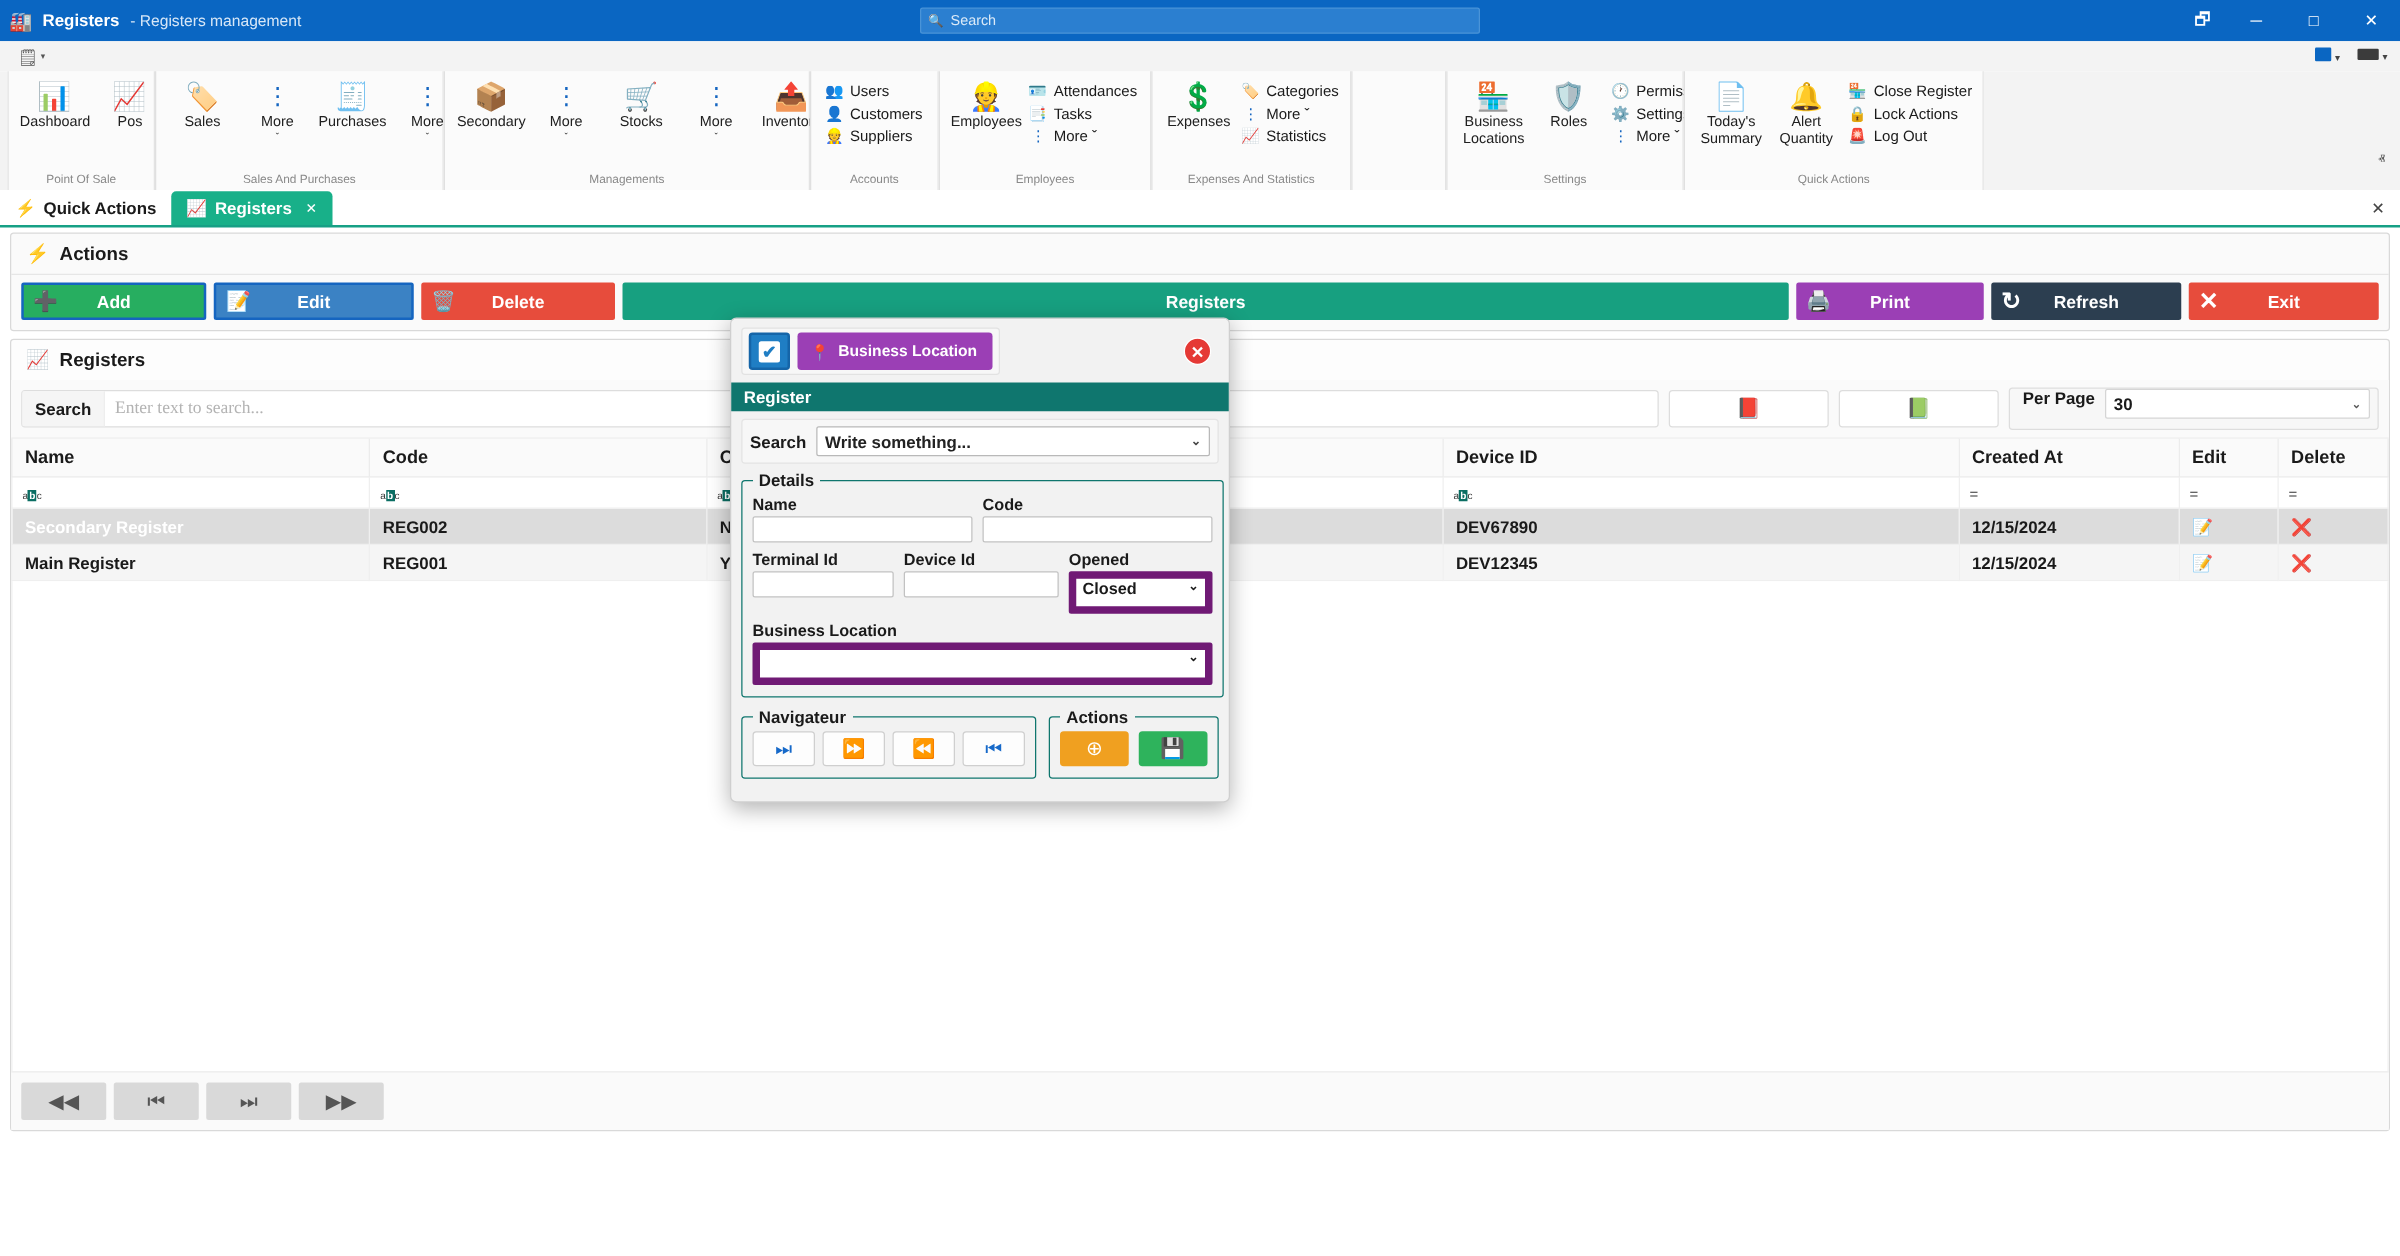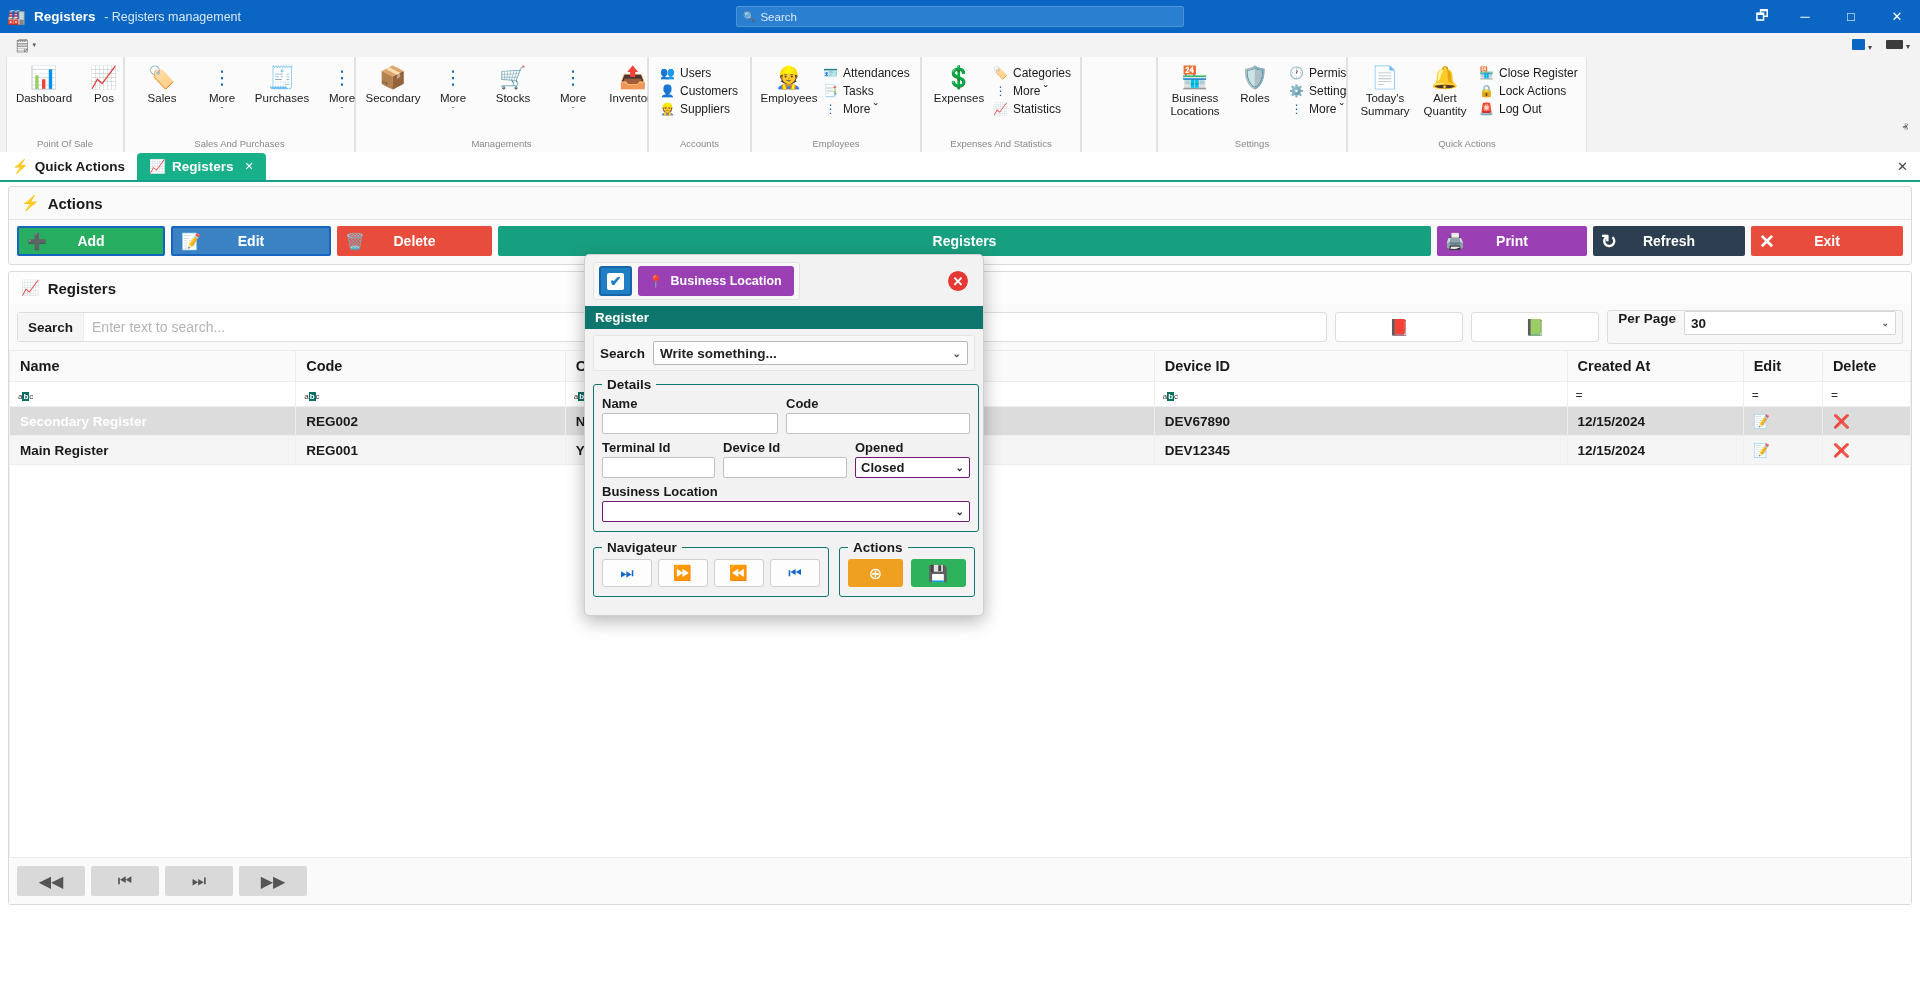--- a/index.html
+++ b/index.html
@@ -80,21 +80,21 @@
   .abtn.reg   { background:#17a080; flex:1; }
   .abtn.print { background:#9b3fb5; width:150px; }
   .abtn.refr  { background:#2c3e50; width:152px; }
   .abtn.exit  { background:#e74c3c; width:152px; }
 
   
   .gridpanel { border:1px solid #d9d9d9; background:#fdfdfd; border-radius:3px; }
   .toolrow { display:flex; align-items:center; gap:8px; padding:6px 8px; background:#fafafa; border-bottom:1px solid #ececec; }
   .searchbox { flex:1; display:flex; align-items:center; border:1px solid #ddd; background:#fff; border-radius:3px; height:30px; }
   .searchbox .slab { font-weight:bold; font-size:13.5px; padding:0 10px; background:#f5f5f5; height:100%; display:flex; align-items:center; border-right:1px solid #eee;}
-  .searchbox input { border:none; outline:none; flex:1; height:100%; font-size:14px; color:#a21caf; padding:0 8px; background:transparent; font-family:Liberation Sans, sans-serif;}
+  .searchbox input { border:none; outline:none; flex:1; height:100%; font-size:14px; color:#a21caf; padding:0 8px; background:transparent; font-family:Liberation Serif, serif;}
   .searchbox input::placeholder { color:#b3b3b3; }
   .iconbtn { width:128px; height:30px; border:1px solid #ddd; background:#fff; border-radius:3px;
              display:flex; align-items:center; justify-content:center; font-size:16px; }
   .perpage { display:flex; align-items:flex-start; gap:8px; border:1px solid #ddd; background:#f7f7f7; border-radius:3px; height:34px; padding:0 6px 0 10px; }
   .perpage .pl { font-weight:bold; font-size:13.5px; }
   .perpage .psel { width:212px; height:24px; border:1px solid #d5d5d5; background:#fff; border-radius:2px;
                    display:flex; align-items:center; justify-content:space-between; padding:0 6px; font-size:13.5px; font-weight:bold;}
   .perpage .psel .cv { font-size:9px; color:#555; }
 
   table.grid { width:100%; border-collapse:collapse; table-layout:fixed; }
@@ -140,22 +140,22 @@
   .m-combo { flex:1; height:24px; background:#fff; border:1px solid #b9b9b9; border-radius:2px;
              display:flex; align-items:center; justify-content:space-between; padding:0 6px; font-size:13.5px; font-weight:bold; color:#222;}
   .m-combo .cv { font-size:10px; color:#444; }
 
   fieldset.fs { border:1px solid #0f766e; border-radius:3px; margin:0 0 8px 0; padding:4px 8px 9px 8px; }
   fieldset.fs > legend { font-weight:bold; font-size:13.5px; padding:0 5px; }
   .frow { display:flex; gap:8px; }
   .fcol { display:flex; flex-direction:column; }
   .flab { font-weight:bold; font-size:13px; margin-bottom:2px; }
   .finput { height:21px; background:#fff; border:1px solid #c2c2c2; border-radius:2px; }
-  .fselect { height:21px; background:#fff; border:1px solid #701a75; border-radius:2px;
-             display:flex; align-items:center; justify-content:space-between; padding:0 5px; font-size:13px; font-weight:bold; }
+  .fselect { height:34px; background:#fff; border:6px solid #701a75; border-radius:2px;
+             display:flex; justify-content:space-between; padding:0 5px; font-size:13px; font-weight:bold; }
   .fselect .cv { font-size:10px; }
 
   .bottomrow { display:flex; gap:10px; }
   fieldset.nav { flex:1; }
   .navbtns { display:flex; gap:6px; }
   .navbtn { flex:1; height:28px; background:#fdfdfd; border:1px solid #cfcfcf; border-radius:3px;
             display:flex; align-items:center; justify-content:center; color:#1669c9; font-size:15px; }
   fieldset.acts { width:136px; }
   .actbtns { display:flex; gap:8px; }
   .actbtn { flex:1; height:28px; border-radius:3px; display:flex; align-items:center; justify-content:center;

